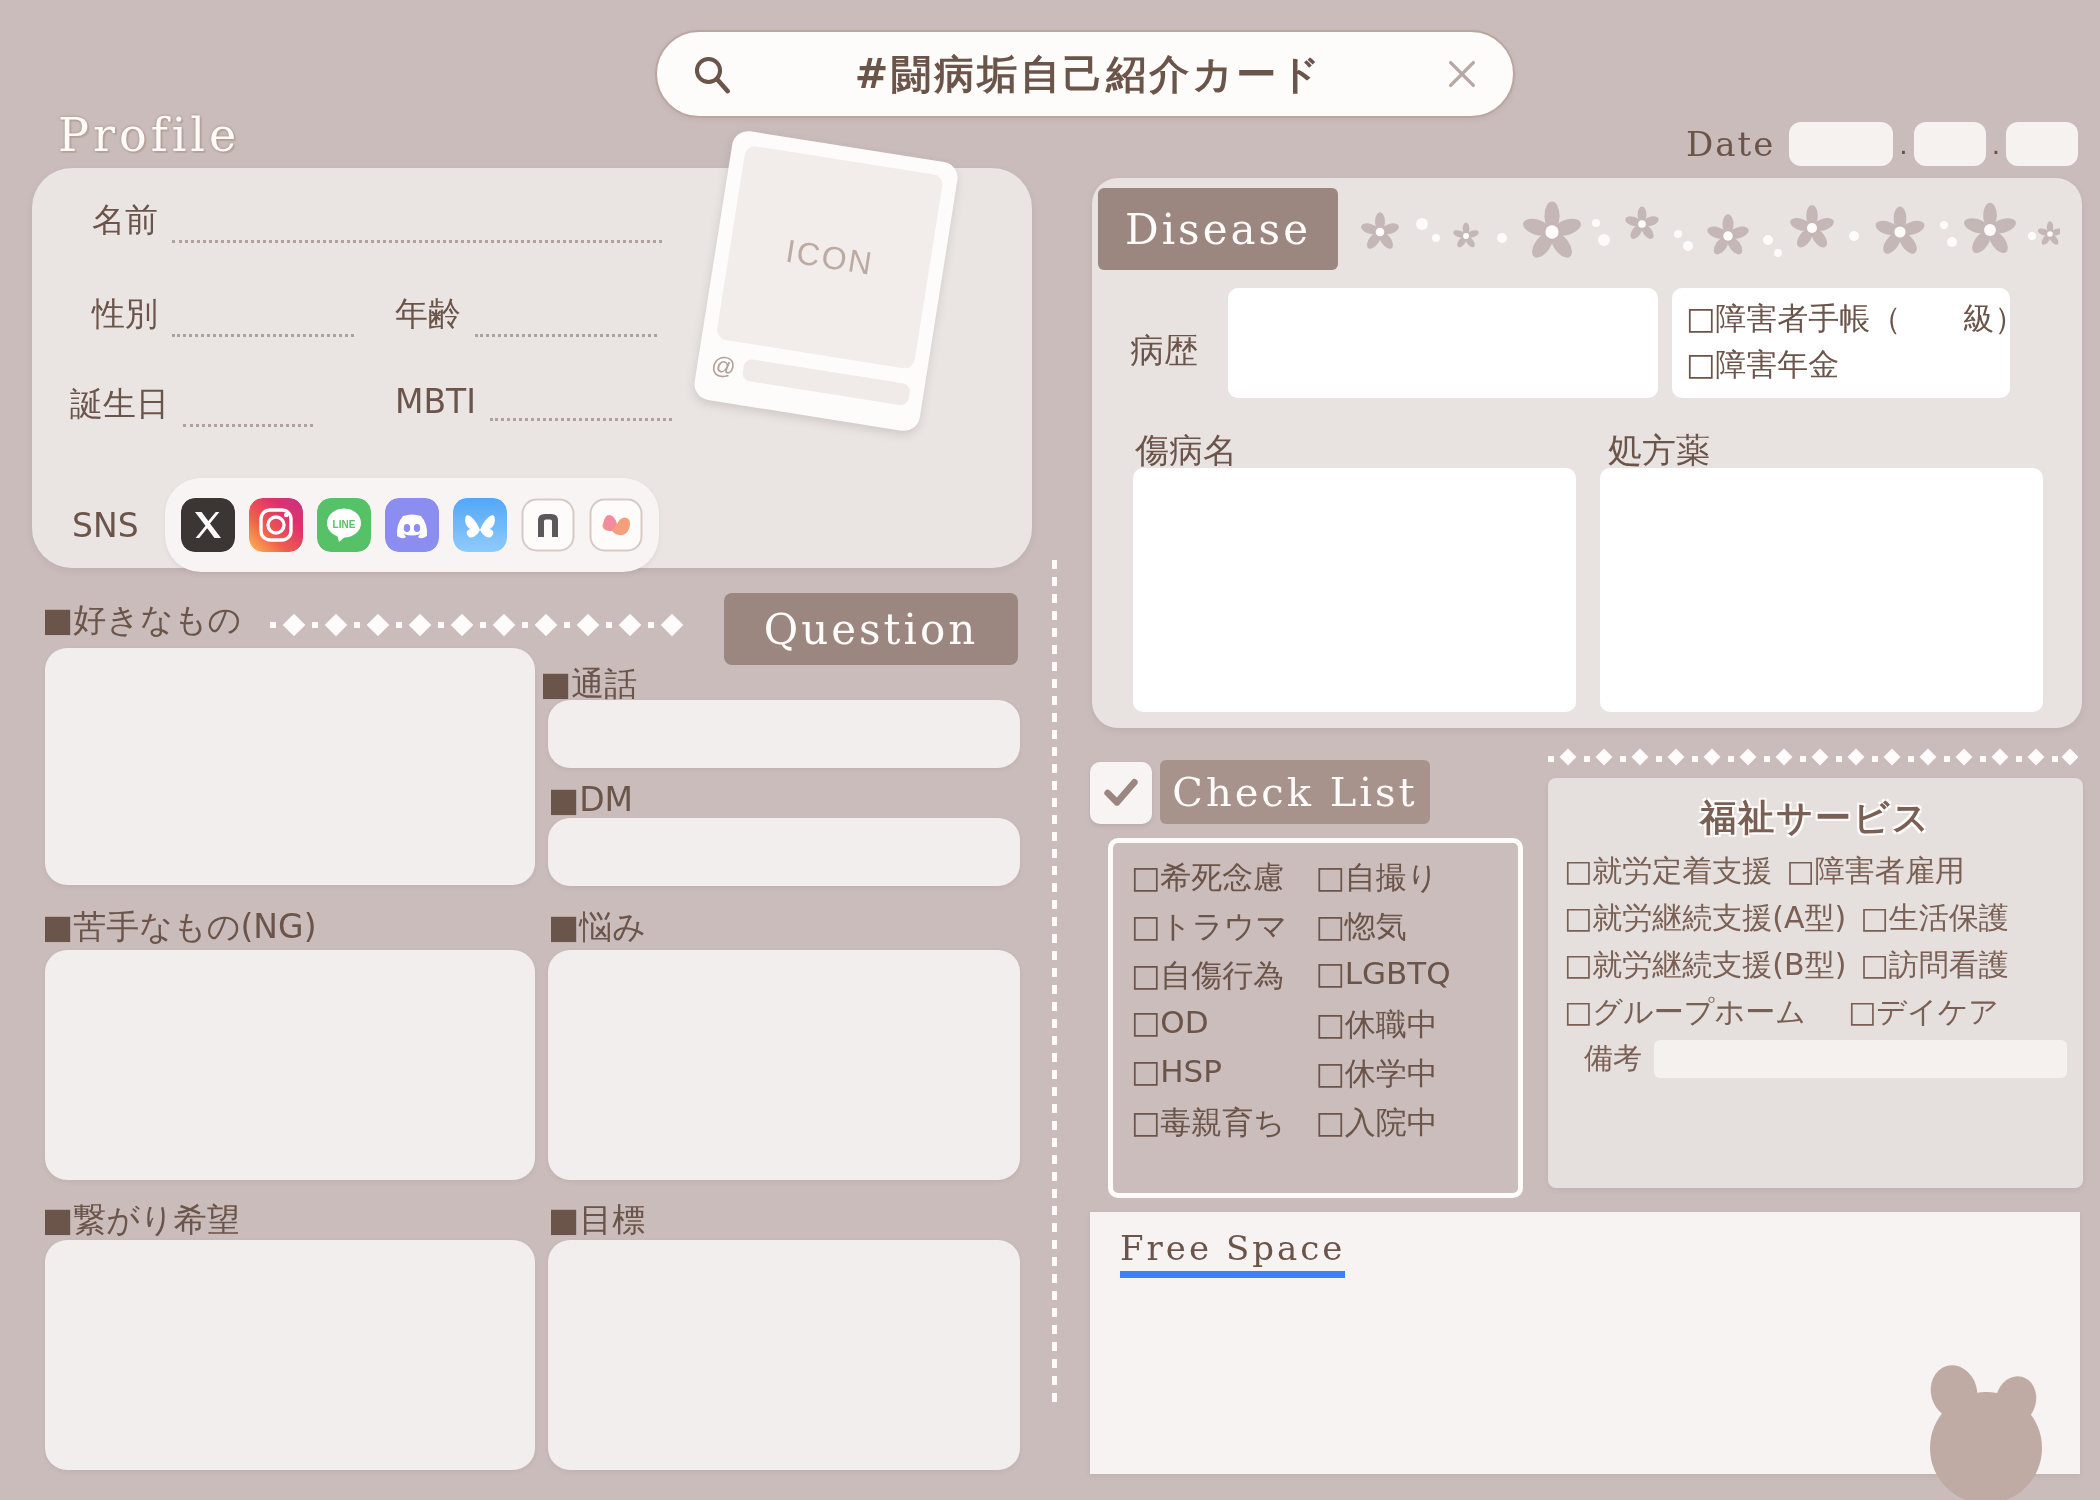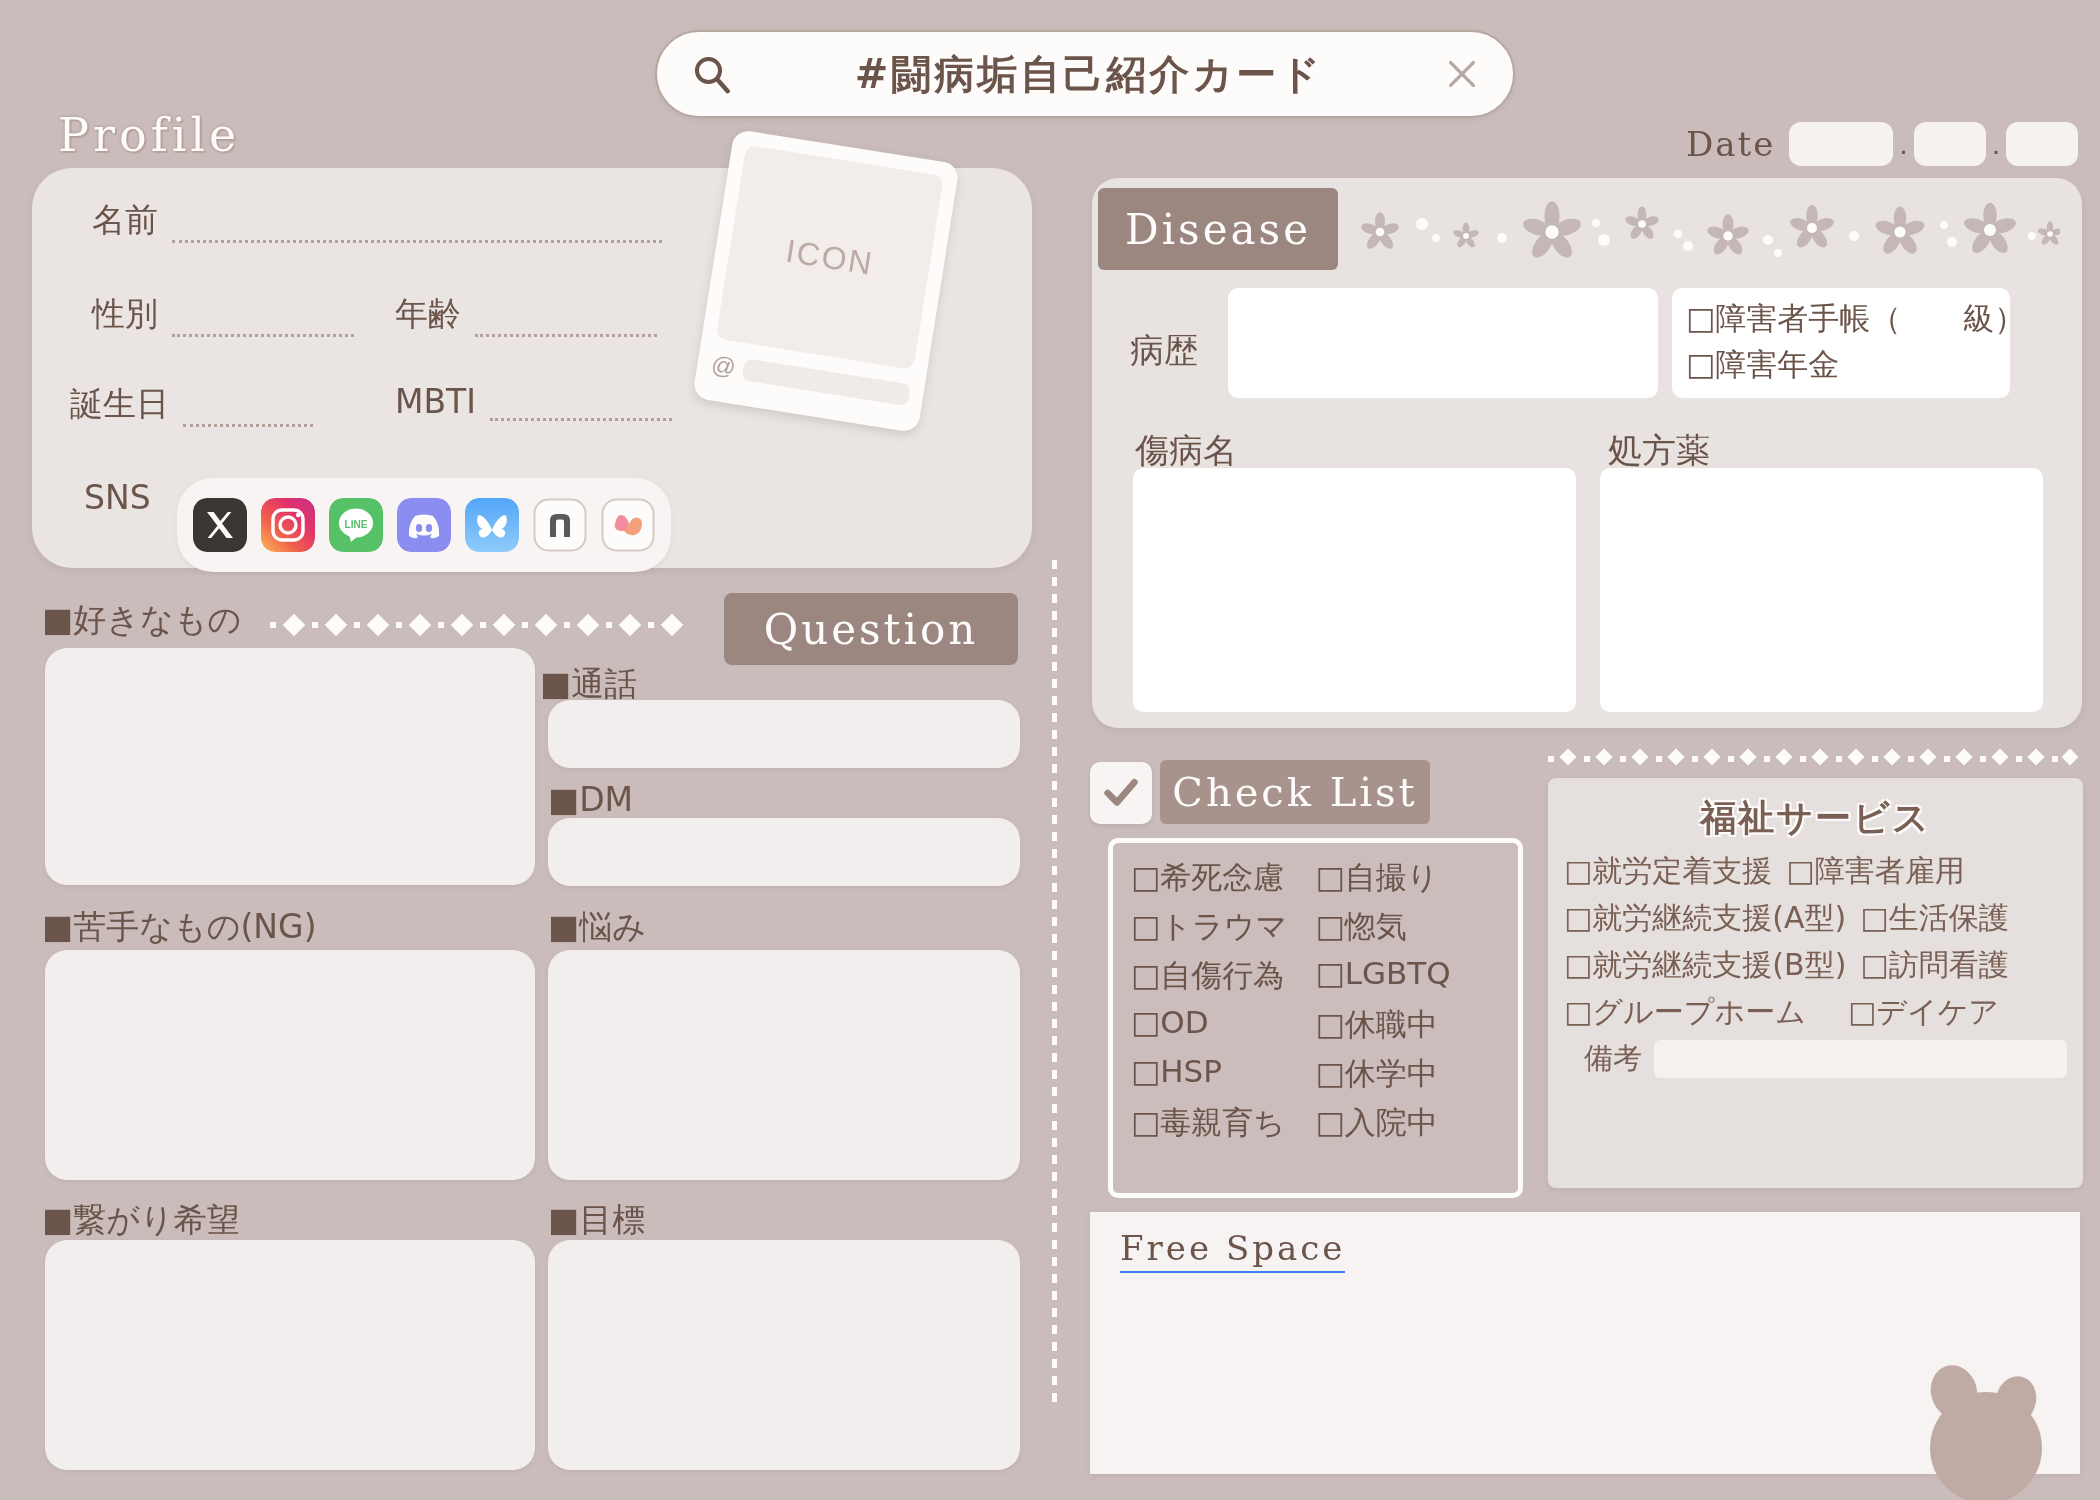--- a/index.html
+++ b/index.html
@@ -77,21 +77,21 @@
     color: #bcaaa3; letter-spacing: 2px;
   }
   .polaroid-foot {
     display: flex; align-items: center; gap: 8px; margin-top: 12px;
   }
   .at-sign { font-size: 24px; color: #b2a19a; font-family: "Liberation Sans", sans-serif; }
   .at-line { flex: 1; height: 22px; background: #f0eae8; border-radius: 8px; }
 
   
   .sns-row {
-    position: absolute; left: 84px; top: 478px; display: flex; 
+    position: absolute; left: 72px; top: 478px; display: flex; align-items: center;
   }
   .sns-label {
     font-family: "DejaVu Sans", sans-serif; font-size: 33px; color: #6b5449;
     margin-right: 26px;
   }
   .sns-pill {
     background: #f7f4f3; border-radius: 36px; padding: 20px 16px;
     display: flex; gap: 14px; align-items: center;
     box-shadow: 0 2px 4px rgba(120,100,95,.10);
   }
@@ -191,21 +191,21 @@
 
   
   .free-panel {
     position: absolute; left: 1090px; top: 1212px; width: 990px; height: 262px;
     background: #f6f3f2;
     box-shadow: 0 2px 5px rgba(120,100,95,.10);
   }
   .free-title {
     position: absolute; left: 1120px; top: 1228px;
     font-family: "DejaVu Serif", serif; font-size: 34px; color: #6b5449;
-    letter-spacing: 3px; border-bottom: 2px solid #3b82f6; padding-bottom: 3px;
+    letter-spacing: 3px; border-bottom: 7px solid #3b82f6; padding-bottom: 3px;
   }
   .bear { position: absolute; right: 30px; bottom: 0px; width: 160px; height: 148px; }
 </style>
 </head>
 <body>
 
 <div class="searchbar">
   <svg class="search-icon" viewBox="0 0 24 24">
     <circle cx="10" cy="10" r="6.6" fill="none" stroke="#6b5449" stroke-width="2.3"></circle>
     <line x1="14.8" y1="14.8" x2="21" y2="21.8" stroke="#6b5449" stroke-width="2.6" stroke-linecap="round"></line>

